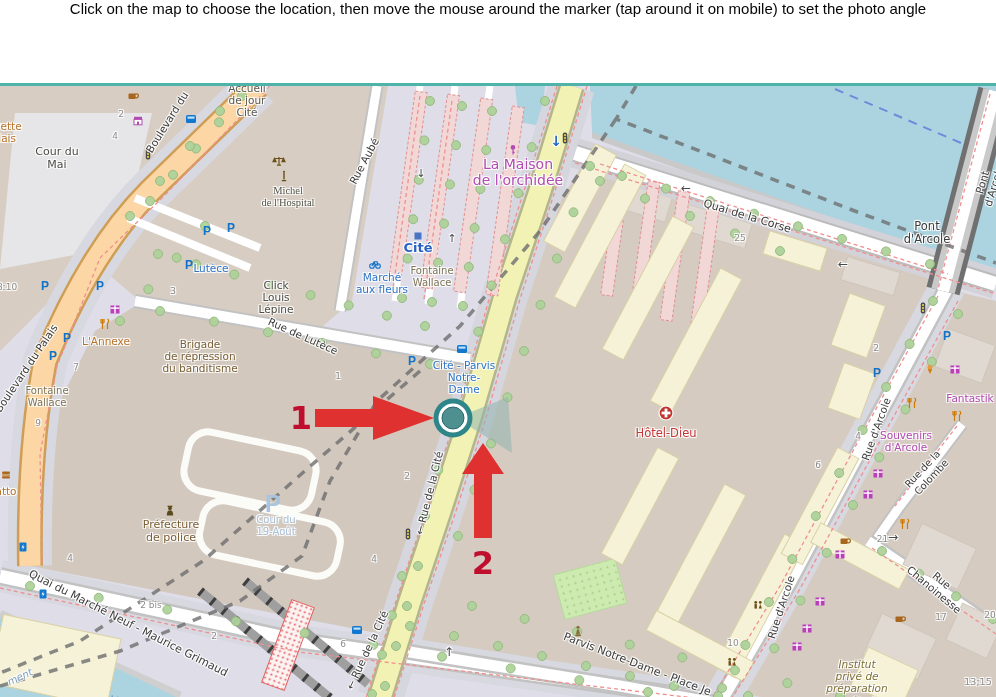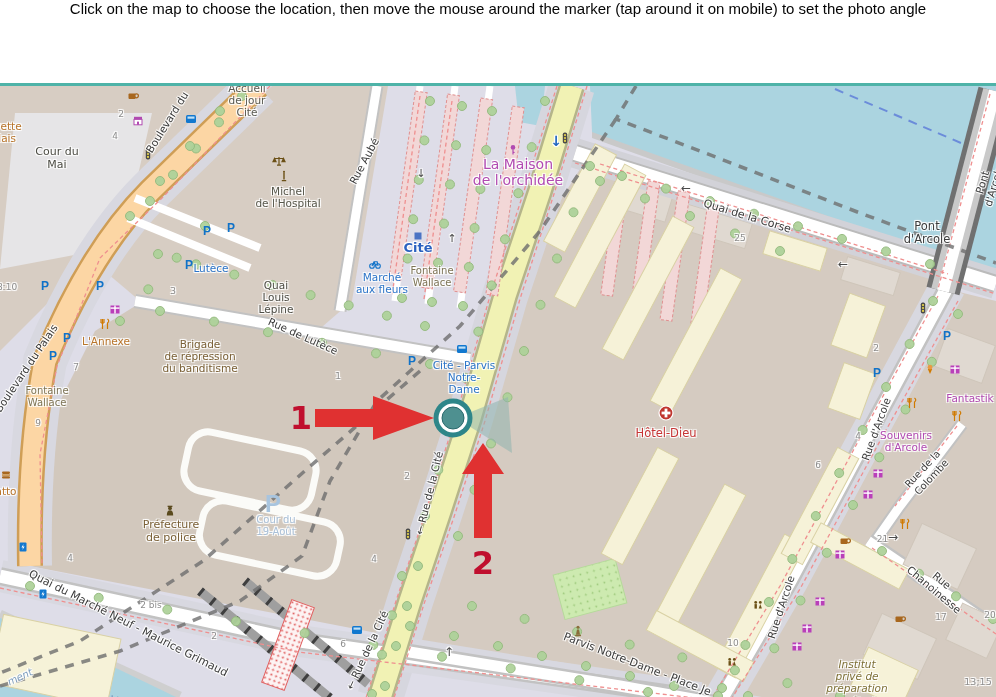--- a/index.html
+++ b/index.html
@@ -470,32 +470,32 @@
   <div id="label-layer">
       <span class="ml" style="left: 247px; top: 14px; color: rgb(90, 90, 82); font-size: 10.5px; transform: translate(-50%, -50%) rotate(0deg);">Accueil
 de jour
 Cité</span>
       <span class="ml" style="left: 1px; top: 46px; color: rgb(184, 116, 42); font-size: 10.5px; transform: translate(-50%, -50%) rotate(0deg);">Buvette
 Palais</span>
       <span class="ml" style="left: 57px; top: 73px; color: rgb(77, 77, 69); font-size: 11px; transform: translate(-50%, -50%) rotate(0deg);">Cour du
 Mai</span>
       <span class="ml" style="left: 167px; top: 36px; font-size: 10.5px; transform: translate(-50%, -50%) rotate(-58deg);">Boulevard du</span>
       <span class="ml" style="left: 26px; top: 282px; font-size: 10.5px; transform: translate(-50%, -50%) rotate(-56deg);">Boulevard du Palais</span>
-      <span class="ml" style="left: 288px; top: 111px; color: rgb(86, 86, 74); font-size: 10.5px; transform: translate(-50%, -50%) rotate(0deg);">Michel
+      <span class="ml" style="left: 288px; top: 111px; color: rgb(86, 86, 74); font-size: 10.5px; transform: translate(-50%, -50%) rotate(0deg); font-family: Liberation Serif, serif;">Michel
 de l'Hospital</span>
       <span class="ml" style="left: 364px; top: 75px; font-size: 10.5px; transform: translate(-50%, -50%) rotate(-62deg);">Rue Aubé</span>
       <span class="ml" style="left: 418px; top: 162px; color: rgb(43, 98, 192); font-size: 13px; transform: translate(-50%, -50%) rotate(0deg); font-weight: bold;">Cité</span>
       <span class="ml" style="left: 382px; top: 197px; color: rgb(43, 116, 200); font-size: 10.5px; transform: translate(-50%, -50%) rotate(0deg);">Marché
 aux fleurs</span>
       <span class="ml" style="left: 432px; top: 191px; color: rgb(125, 116, 85); font-size: 10px; transform: translate(-50%, -50%) rotate(0deg);">Fontaine
 Wallace</span>
       <span class="ml" style="left: 518px; top: 86px; color: rgb(177, 74, 177); font-size: 14px; transform: translate(-50%, -50%) rotate(0deg);">La Maison
 de l'orchidée</span>
       <span class="ml" style="left: 211px; top: 162px; color: rgb(43, 116, 200); font-size: 10.5px; transform: translate(-50%, -50%) rotate(0deg); margin-top: 20px;">Lutèce</span>
-      <span class="ml" style="left: 276px; top: 211px; color: rgb(77, 77, 69); font-size: 10.5px; transform: translate(-50%, -50%) rotate(0deg);">Quai
+      <span class="ml" style="left: 276px; top: 211px; color: rgb(77, 77, 69); font-size: 10.5px; transform: translate(-50%, -50%) rotate(0deg);">Click
 Louis
 Lépine</span>
       <span class="ml" style="left: 303px; top: 250px; font-size: 10.5px; transform: translate(-50%, -50%) rotate(24deg);">Rue de Lutèce</span>
       <span class="ml" style="left: 106px; top: 255px; color: rgb(184, 116, 42); font-size: 10.5px; transform: translate(-50%, -50%) rotate(0deg);">L'Annexe</span>
       <span class="ml" style="left: 200px; top: 270px; color: rgb(122, 96, 54); font-size: 10.5px; transform: translate(-50%, -50%) rotate(0deg);">Brigade
 de répression
 du banditisme</span>
       <span class="ml" style="left: 47px; top: 311px; color: rgb(125, 116, 85); font-size: 10px; transform: translate(-50%, -50%) rotate(0deg);">Fontaine
 Wallace</span>
       <span class="ml" style="left: 747px; top: 131px; font-size: 11px; transform: translate(-50%, -50%) rotate(17deg);">Quai de la Corse</span>

